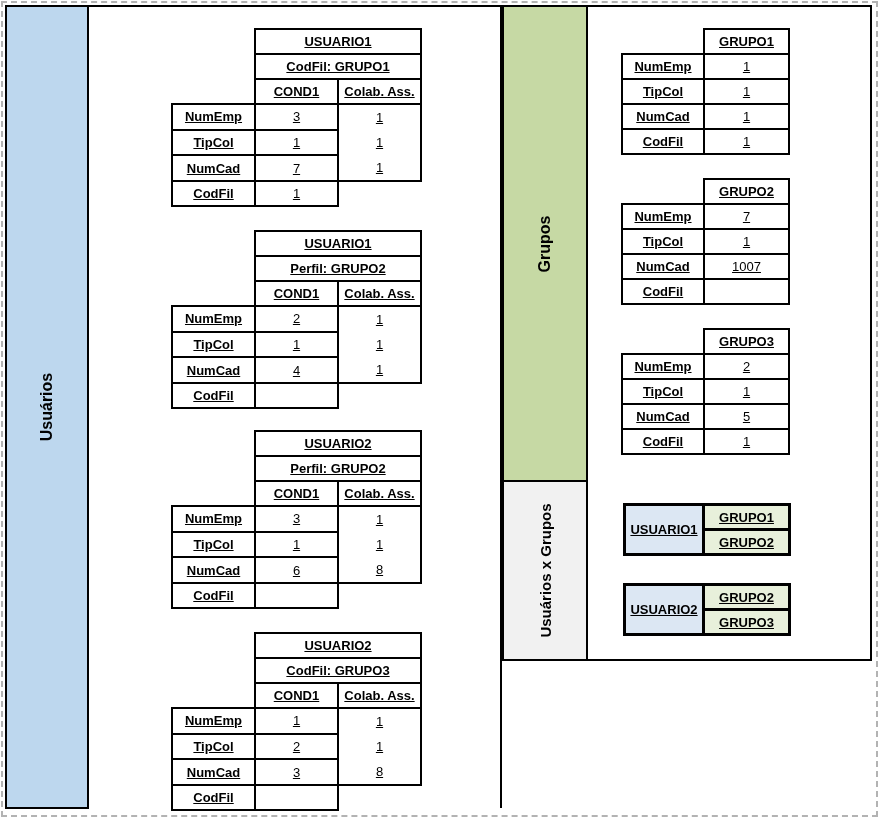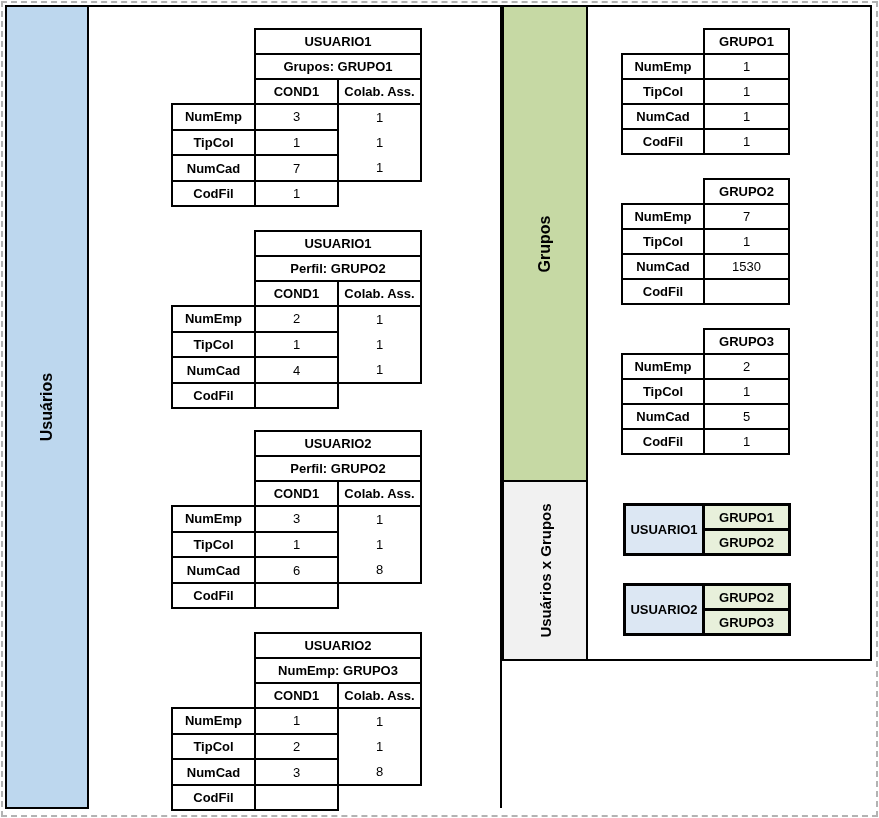--- a/index.html
+++ b/index.html
@@ -21,21 +21,21 @@
   }
   #usuarios-strip{left:5px;top:5px;width:84px;height:804px;background:#bdd7ee;}
   #grupos-strip{left:502px;top:5px;width:86px;height:477px;background:#c6d9a4;}
   #uxg-strip{left:502px;top:480px;width:86px;height:181px;background:#f1f1f1;}
   #uxg-strip .vlabel{font-size:15px;}
   
   #top-line{position:absolute;left:89px;top:5px;width:413px;height:2px;background:#000;}
   #divider-line{position:absolute;left:500px;top:5px;width:2px;height:803px;background:#000;}
   #right-box{position:absolute;left:500px;top:5px;width:372px;height:656px;border:2px solid #000;box-sizing:border-box;}
   
-  table{border-collapse:collapse;position:absolute;table-layout:fixed;}
+  table{border-collapse:collapse;position:absolute;table-layout:fixed;text-decoration:underline;}
   td{
     border:2px solid #000;height:23px;padding:0;margin:0;
     text-align:center;vertical-align:middle;
     font-size:13px;font-weight:bold;overflow:hidden;
   }
   td.nb{border:none;}
   td.val{font-weight:normal;}
   td.stack{vertical-align:top;font-weight:normal;}
   .stack div{height:25px;line-height:25px;}
   .utable{left:171px;}
@@ -81,21 +81,21 @@
         <col style="width:83px">
         <col style="width:83px">
       </colgroup>
     <tbody>
         <tr>
           <td class="nb"></td>
           <td colspan="2">USUARIO1</td>
         </tr>
     <tr>
           <td class="nb"></td>
-          <td colspan="2">Grupos: GRUPO1</td>
+          <td colspan="2">CodFil: GRUPO1</td>
         </tr>
     <tr>
           <td class="nb"></td>
           <td>COND1</td>
           <td>Colab. Ass.</td>
         </tr>
     <tr>
       <td>NumEmp</td>
       <td class="val">3</td>
       <td class="stack" rowspan="3">
@@ -216,21 +216,21 @@
         <col style="width:83px">
         <col style="width:83px">
       </colgroup>
     <tbody>
         <tr>
           <td class="nb"></td>
           <td colspan="2">USUARIO2</td>
         </tr>
     <tr>
           <td class="nb"></td>
-          <td colspan="2">NumEmp: GRUPO3</td>
+          <td colspan="2">CodFil: GRUPO3</td>
         </tr>
     <tr>
           <td class="nb"></td>
           <td>COND1</td>
           <td>Colab. Ass.</td>
         </tr>
     <tr>
       <td>NumEmp</td>
       <td class="val">1</td>
       <td class="stack" rowspan="3">
@@ -297,21 +297,21 @@
     <tr>
           <td>NumEmp</td>
           <td class="val">7</td>
         </tr>
     <tr>
           <td>TipCol</td>
           <td class="val">1</td>
         </tr>
     <tr>
           <td>NumCad</td>
-          <td class="val">1530</td>
+          <td class="val">1007</td>
         </tr>
     <tr>
           <td>CodFil</td>
           <td class="val"></td>
         </tr>
   </tbody>
     </table>
 
   <table class="gtable" id="group-table-3">
     <colgroup>

